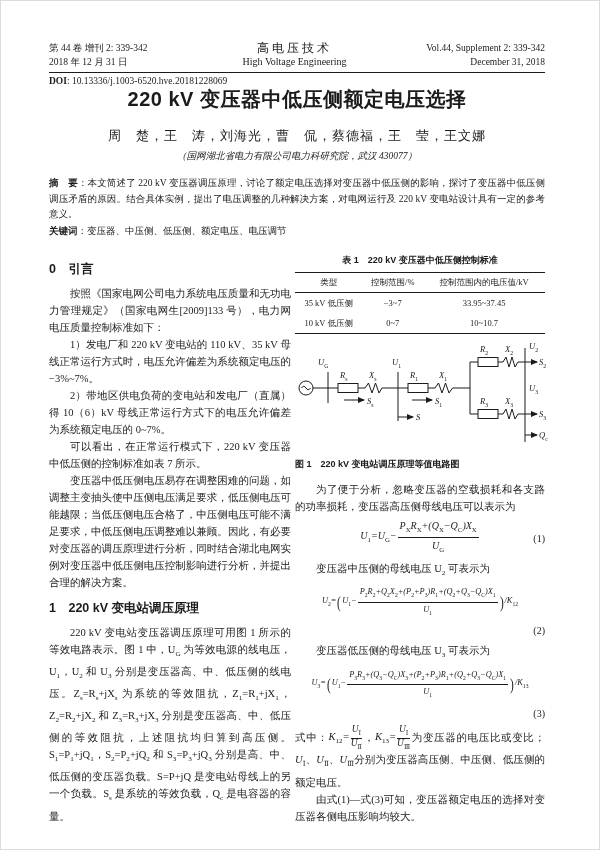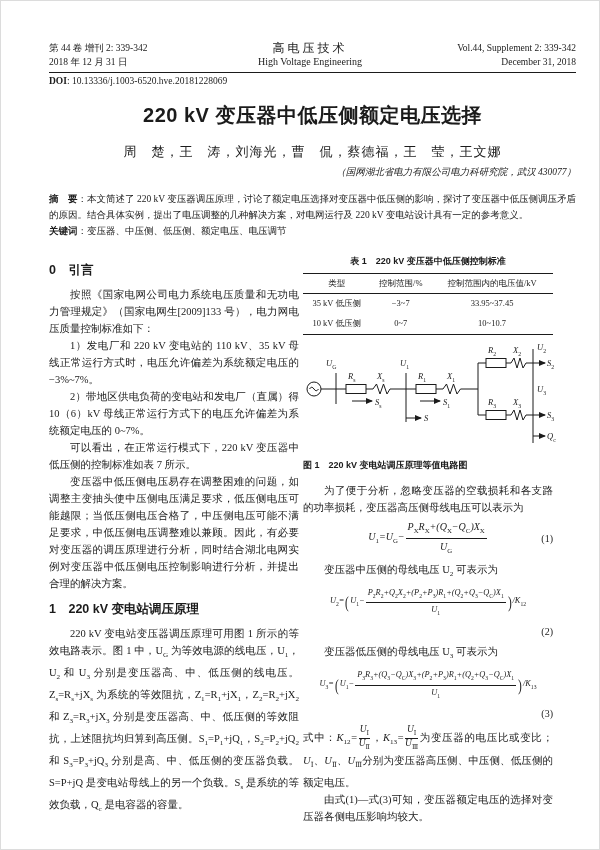--- a/index.html
+++ b/index.html
@@ -2,40 +2,40 @@
 <html><head>
 <meta charset="utf-8">
 <style>
   html,body{margin:0;padding:0;background:#e9e9e9;}
   .page{
     position:relative;
     width:600px;height:850px;
     margin:0 auto;
     background:#ffffff;
     box-sizing:border-box;
-    padding:40px 23px 0 48px;
+    padding:40px 54px 0 48px;
     font-family:"Liberation Serif","DejaVu Serif",serif;
     color:#1b1b1b;
     overflow:hidden;
     border:1px solid #dcdcdc;
   }
   
   .jheader{display:flex;justify-content:space-between;align-items:flex-start;font-size:9.5px;line-height:14px;}
   .jh-left{width:170px;text-align:left;}
   .jh-center{width:170px;text-align:center;}
   .jh-right{width:175px;text-align:right;}
   .jh-cn{font-size:12px;letter-spacing:3px;}
   .jh-en{font-size:10px;}
   .header-rule{border-bottom:1.6px solid #1b1b1b;margin-top:3px;}
   .doi-line{font-size:9.5px;margin-top:3px;}
   .doi-line b{font-weight:bold;}
   
-  .title{margin-top:16px;text-align:center;font-family:"Liberation Sans","DejaVu Sans",sans-serif;font-weight:bold;font-size:20px;letter-spacing:0.5px;}
+  .title{margin-top:0;text-align:center;font-family:"Liberation Sans","DejaVu Sans",sans-serif;font-weight:bold;font-size:20px;letter-spacing:0.5px;}
   .authors{margin-top:14px;text-align:center;font-size:13px;letter-spacing:1px;}
-  .affil{margin-top:5px;text-align:right;font-size:9.5px;font-style:italic;}
+  .affil{margin-top:5px;text-align:center;font-size:9.5px;font-style:italic;}
   
   .abstract{margin-top:12px;font-size:9.5px;line-height:15.5px;text-align:justify;}
   .abstract .lbl{font-family:"Liberation Sans","DejaVu Sans",sans-serif;font-weight:bold;}
   .kw{margin-top:0px;}
   
   .cols{display:flex;gap:4px;margin-top:13px;}
   .col{width:250px;font-size:10.5px;line-height:17px;text-align:justify;}
   .col p{margin:0;text-indent:2em;}
   h2.sec{font-family:"Liberation Sans","DejaVu Sans",sans-serif;font-size:12.5px;margin:9px 0 7px 0;font-weight:bold;}
   sub{font-size:0.68em;}

